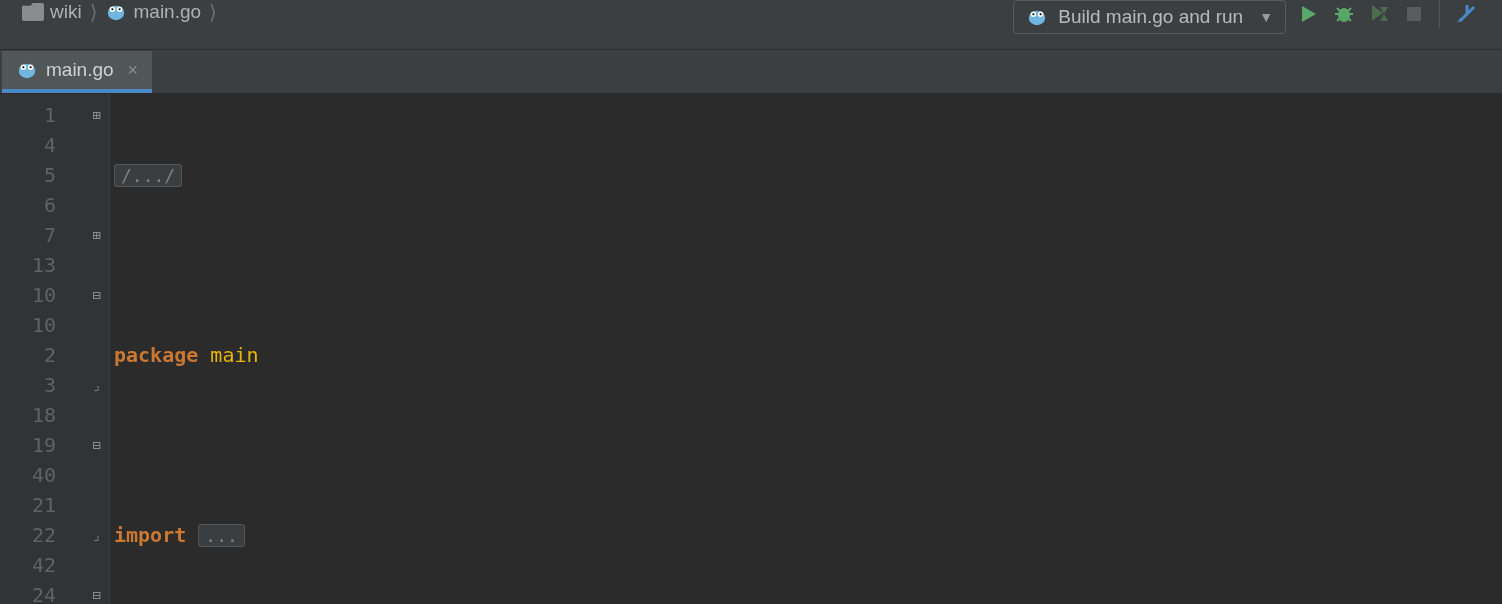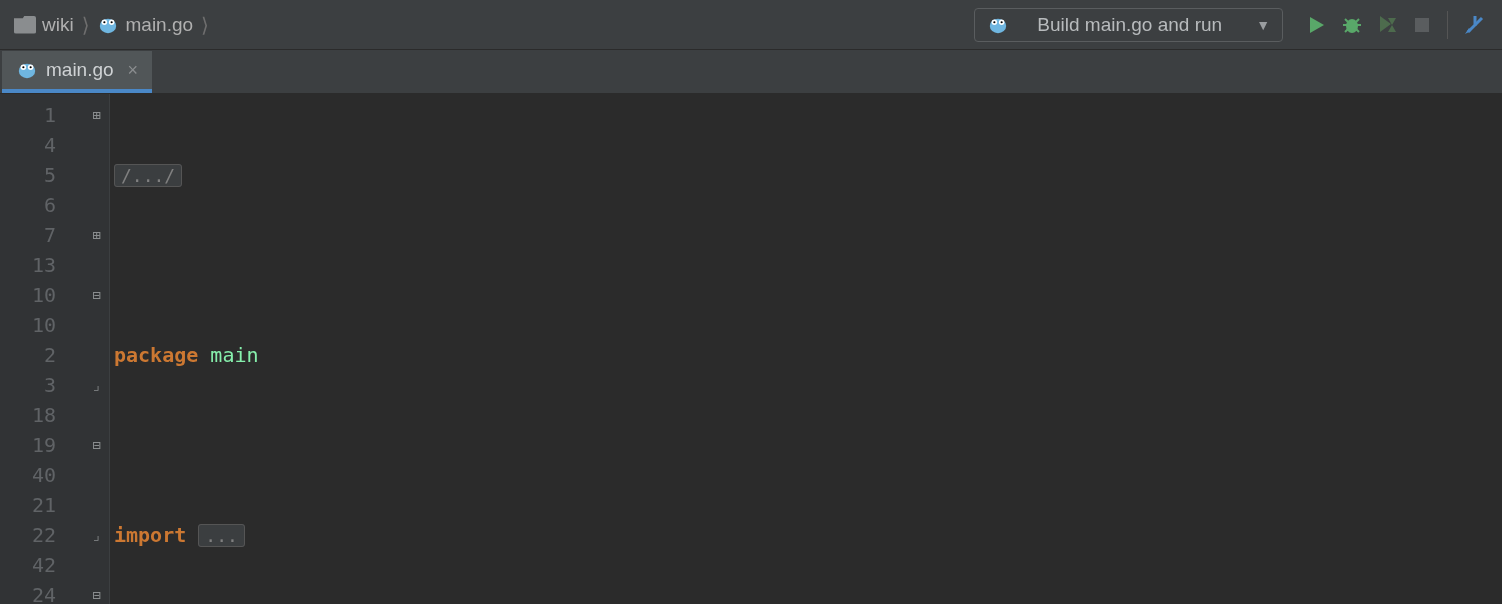--- a/index.html
+++ b/index.html
@@ -10,22 +10,22 @@
     font-family: "Menlo", "Consolas", monospace;
     color: #bbbbbb;
     overflow: hidden;
   }
 
   
   .navbar {
     height: 50px;
     background: #3c3f41;
     display: flex;
-    align-items: center;
-    padding: 0 8px;
+    align-items: flex-start;
+    padding: 0 16px;
     border-bottom: 1px solid #2b2b2b;
   }
   .breadcrumb {
     display: flex;
     align-items: center;
     gap: 6px;
     font-family: -apple-system, "Segoe UI", sans-serif;
     font-size: 19px;
     color: #b0b0b0;
     padding-left: 6px;
@@ -43,29 +43,29 @@
     padding: 0 2px;
   }
   .gopher-icon {
     width: 22px; height: 20px; display: inline-block; position: relative;
   }
   .gopher-icon svg { display:block; }
   .nav-spacer { flex: 1; }
   .run-config {
     display: flex;
     align-items: center;
-    gap: 28px;
+    gap: 10px;
     background: #3c3f41;
     border: 1px solid #5a5d5f;
     border-radius: 4px;
     padding: 5px 12px;
     font-family: -apple-system, "Segoe UI", sans-serif;
     font-size: 19px;
     color: #b8bbbd;
-    margin-right: 24px;
+    margin-right: 13px;
   }
   .run-config .chevron-down {
     font-size: 14px;
     color: #9a9da0;
     margin-left: 6px;
   }
   .toolbar-icons {
     display: flex;
     align-items: center;
     gap: 14px;
@@ -145,21 +145,21 @@
     flex: 1;
     background: #2b2b2b;
     padding-top: 6px;
     font-size: 20px;
     line-height: 30px;
     white-space: pre;
     position: relative;
   }
   .code .row { height: 30px; padding-left: 4px; position: relative; }
   .kw   { color: #cc7832; font-weight: 600; margin-top: 30px; }
-  .id   { color: #86efac; }
+  .id   { color: #eab308; }
   .folded {
     background: #3b3e40;
     border: 1px solid #555;
     color: #808080;
     padding: 0 6px;
     border-radius: 3px;
     font-size: 18px;
   }
 </style>
 </head>

